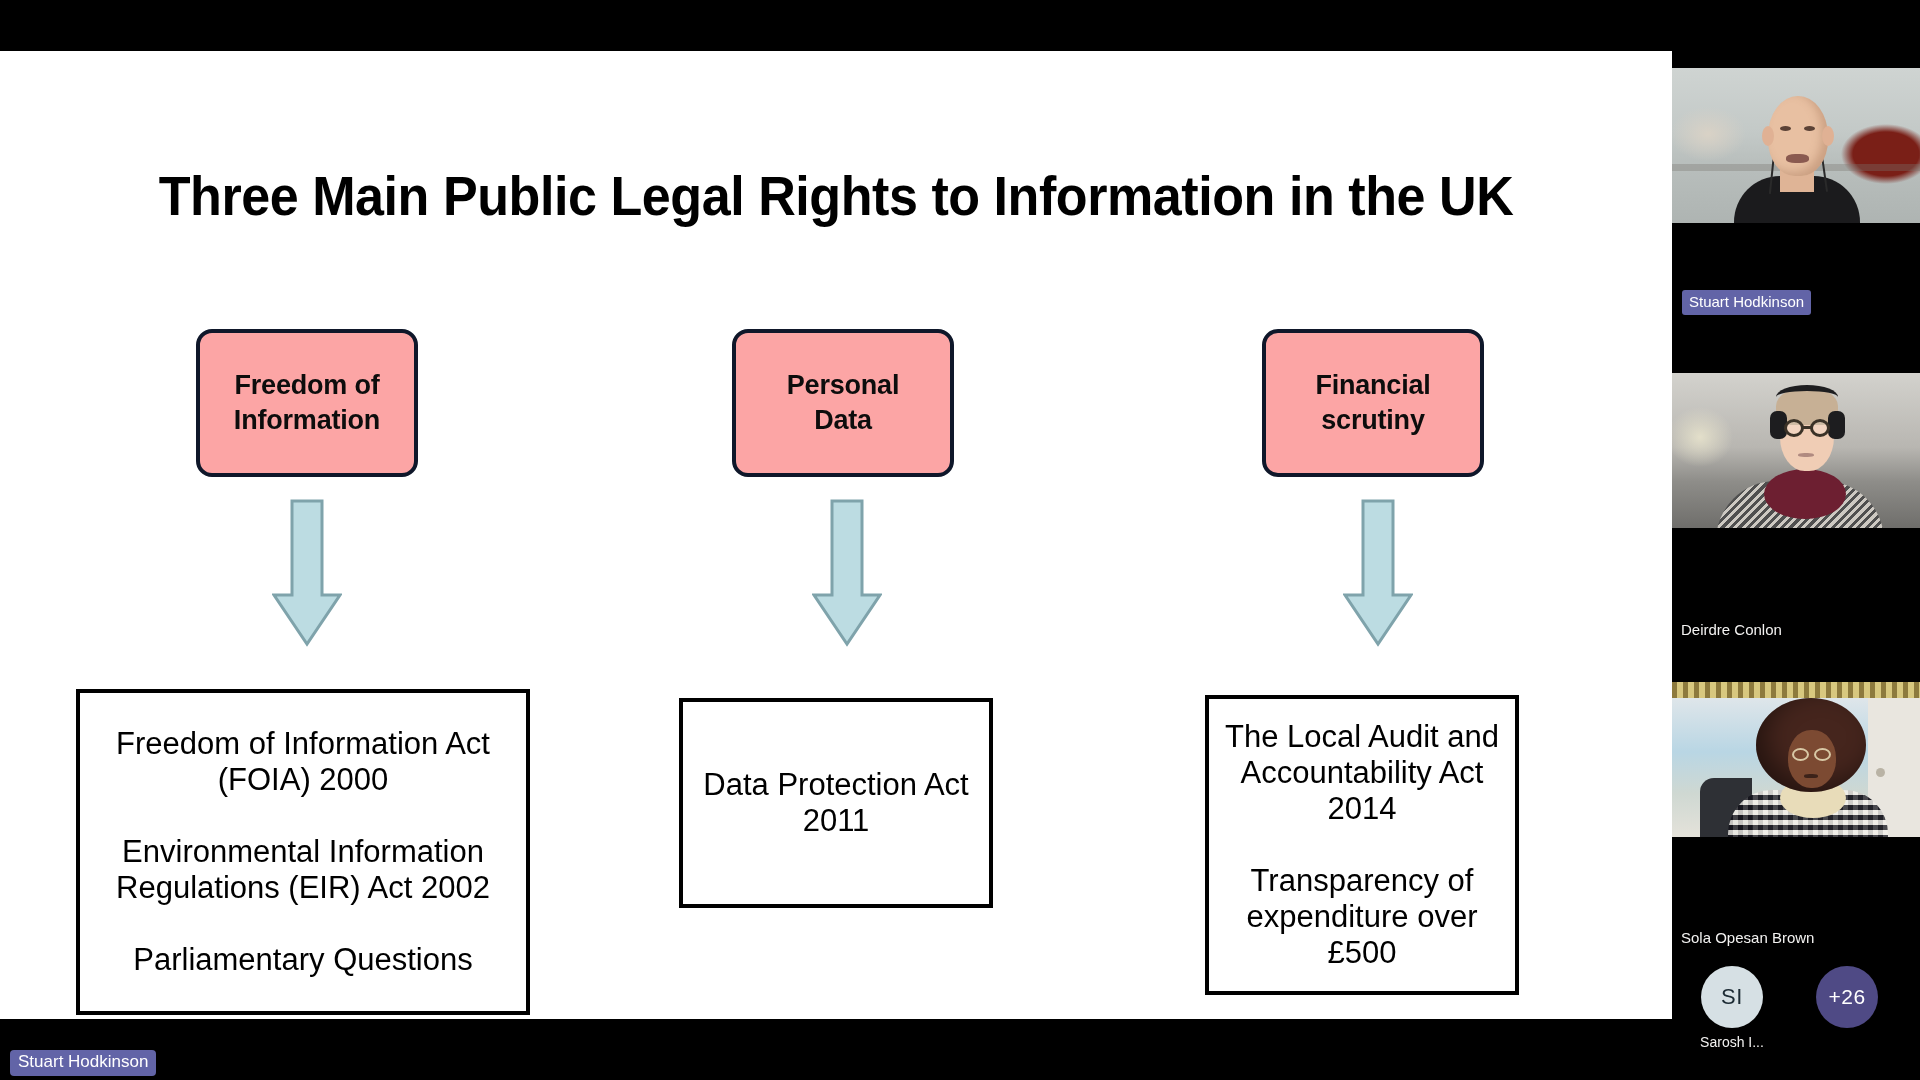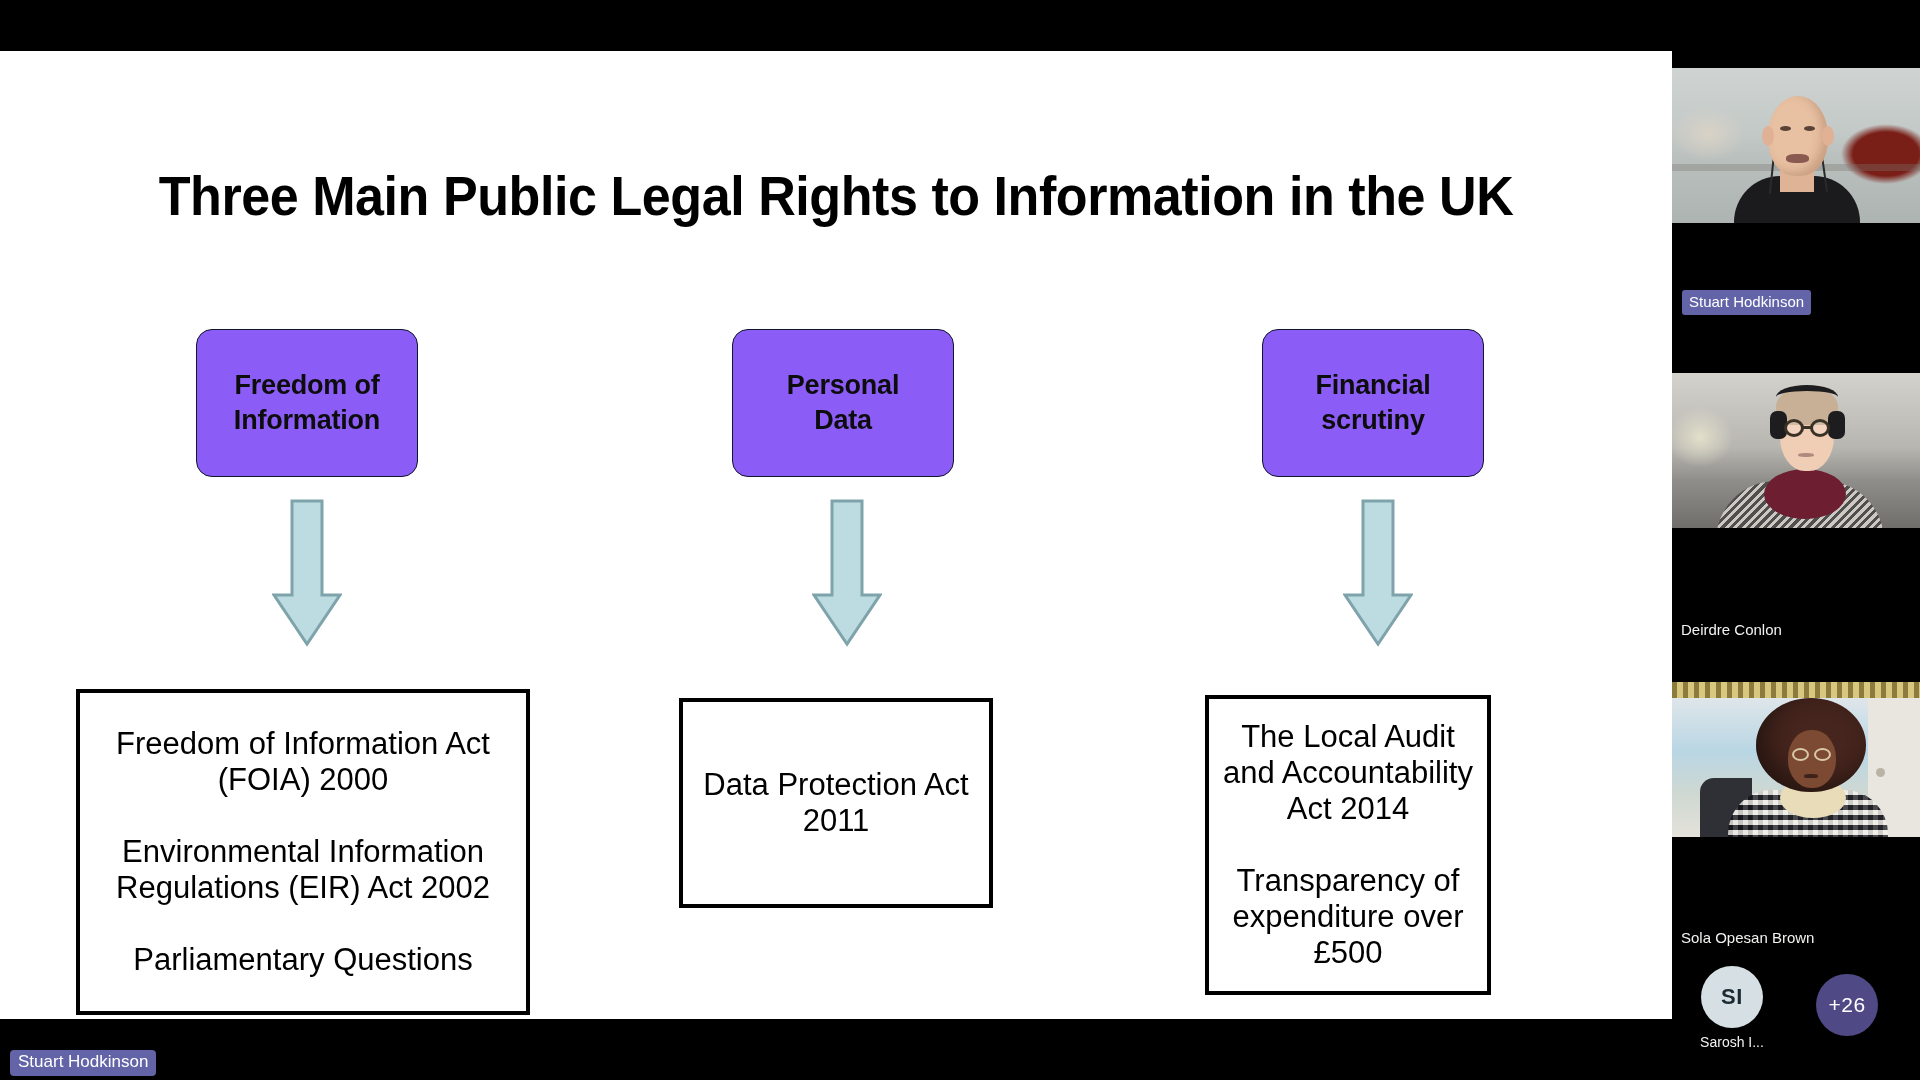--- a/index.html
+++ b/index.html
@@ -50,23 +50,23 @@
     font-size: 56px;
     letter-spacing: -0.5px;
     color: #000000;
     transform: scaleX(0.93);
     white-space: nowrap;
   }
 
   
   .top-box {
     position: absolute;
-    border: 1px solid #0f172a;
+    border: 4px solid #0f172a;
     border-radius: 16px;
-    background: #8b5cf6;
+    background: #fca5a5;
     display: flex;
     align-items: center;
     justify-content: center;
     text-align: center;
     font-weight: bold;
     font-size: 27px;
     line-height: 1.28;
     color: #0d0d0d;
     letter-spacing: -0.2px;
   }
@@ -95,21 +95,21 @@
     align-items: center;
     justify-content: center;
     text-align: center;
     font-size: 31px;
     line-height: 1.16;
     color: #000000;
   }
 
   #bottom-box-1 { left: 76px; top: 638px; width: 454px; height: 326px; }
   #bottom-box-2 { left: 679px; top: 647px; width: 314px; height: 210px; }
-  #bottom-box-3 { left: 1205px; top: 644px; width: 286px; height: 300px; }
+  #bottom-box-3 { left: 1205px; top: 644px; width: 314px; height: 300px; }
 
   .bottom-box .lines { padding: 0 4px; width: 100%; }
   .bottom-box .para { display: block; }
   .bottom-box .spacer { display: block; height: 1.16em; }
 
   
   .presenter-badge {
     position: absolute;
     left: 10px;
     top: 1050px;
@@ -192,25 +192,25 @@
     align-items: center;
     justify-content: center;
     font-size: 22px;
     letter-spacing: 0.5px;
   }
 
   #avatar-initials {
     left: 29px; top: 8px;
     background: #d6e0e4;
     color: #1b2a33;
-    font-weight: bold;
+    font-weight: normal;
   }
 
   #avatar-overflow {
-    left: 144px; top: 16px;
+    left: 144px; top: 8px;
     background: #4f4a85;
     color: #ffffff;
     font-size: 21px;
   }
 
   .avatar-label {
     position: absolute;
     top: 76px;
     font-size: 14px;
     color: #f3f2f1;

